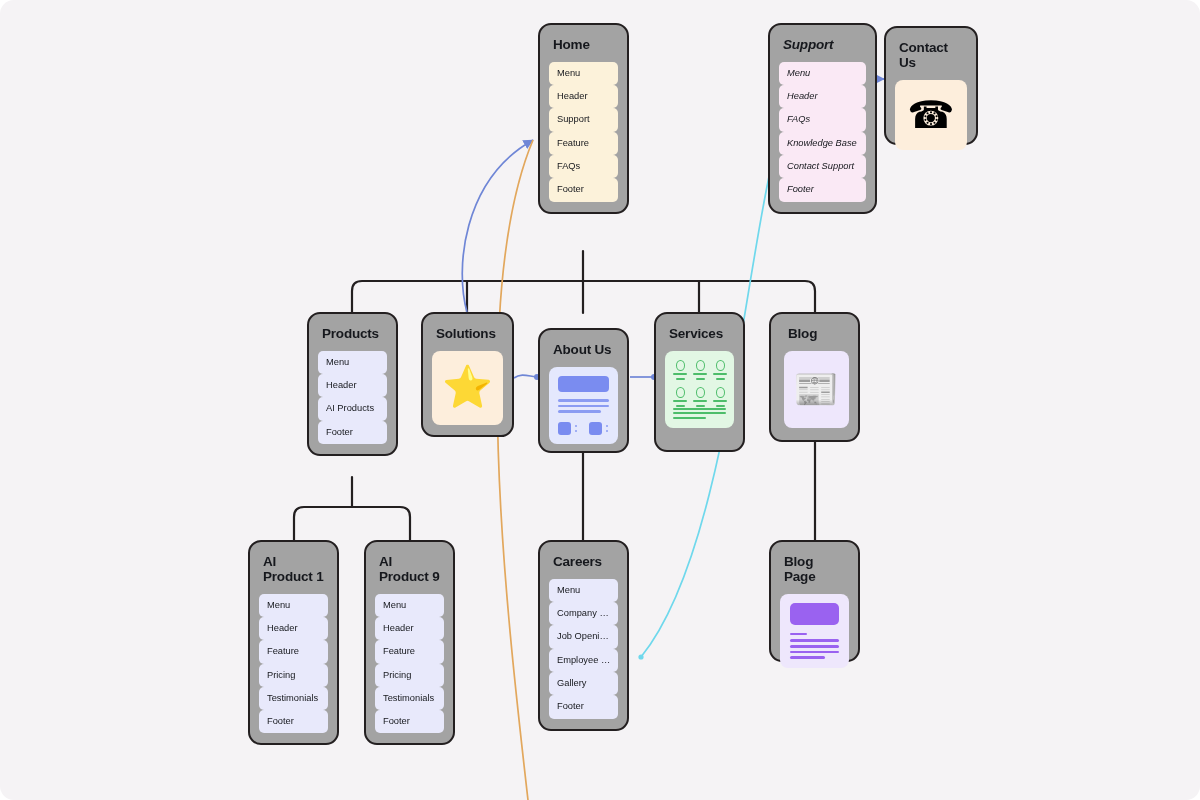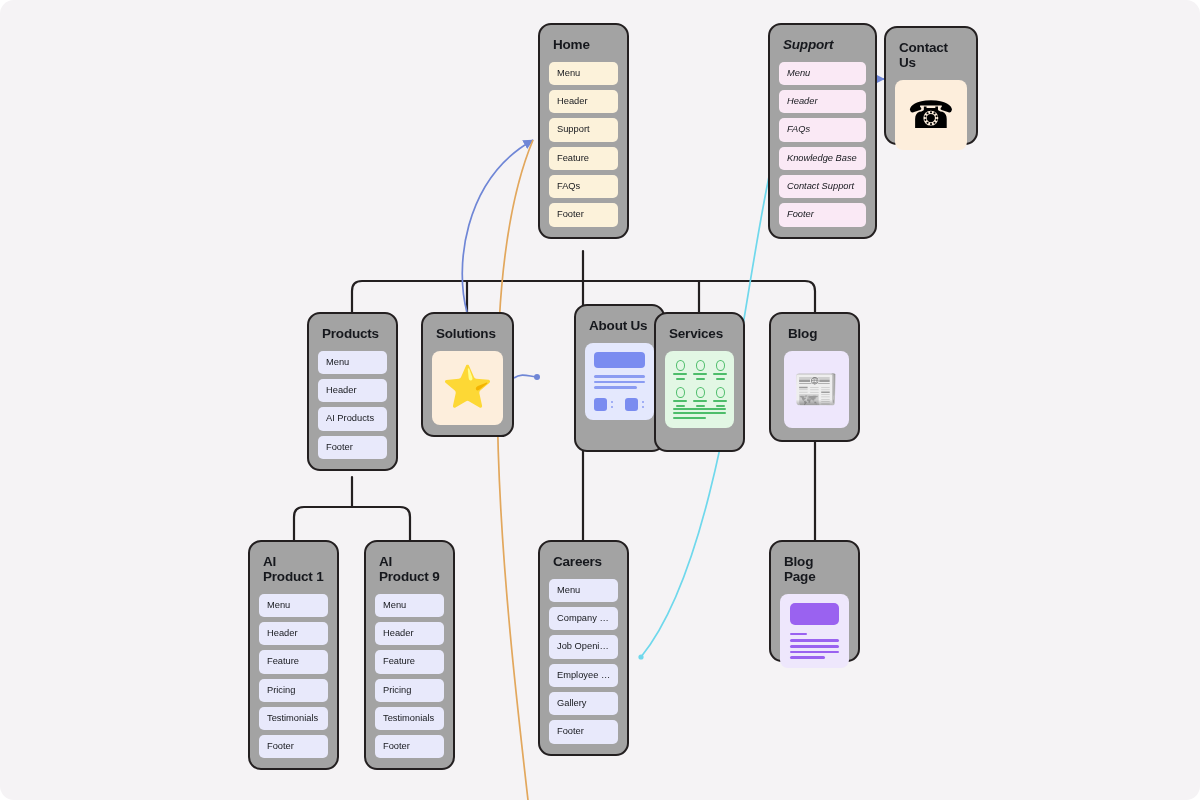--- a/index.html
+++ b/index.html
@@ -30,21 +30,21 @@
     z-index: 5;
   }
   .card-title {
     font-size: 13.5px;
     font-weight: 700;
     color: #16181d;
     letter-spacing: -0.2px;
     padding: 4px 4px 9px 4px;
     line-height: 1.1;
   }
-  .items { display: flex; flex-direction: column; gap: 5px; }
+  .items { display: flex; flex-direction: column; }
   .item {
     border-radius: 5px;
     font-size: 9.3px;
     color: #16181d;
     padding: 7px 7px 7px 8px;
     line-height: 1;
     white-space: nowrap;
     overflow: hidden;
     text-overflow: ellipsis;
   }
@@ -192,21 +192,21 @@
     </div>
   </div>
 
   <div class="card" style="left:421px; top:312px; width:93px; height:125px;">
     <div class="card-title">Solutions</div>
     <div class="media m-peach" style="height:74px;">
       <span class="emoji" style="font-size:41px;">⭐</span>
     </div>
   </div>
 
-  <div class="card" style="left:538px; top:304px; width:91px; height:148px;margin-left:36px;">
+  <div class="card" style="left:538px; top:328px; width:91px; height:125px;">
     <div class="card-title">About Us</div>
     <div class="media m-indigo" style="height:77px;">
       <div class="wf">
         <div class="wf-hero"></div>
         <div class="wf-lines">
           <div class="wf-line" style="width:100%"></div>
           <div class="wf-line" style="width:100%"></div>
           <div class="wf-line" style="width:84%"></div>
         </div>
         <div class="wf-row">

